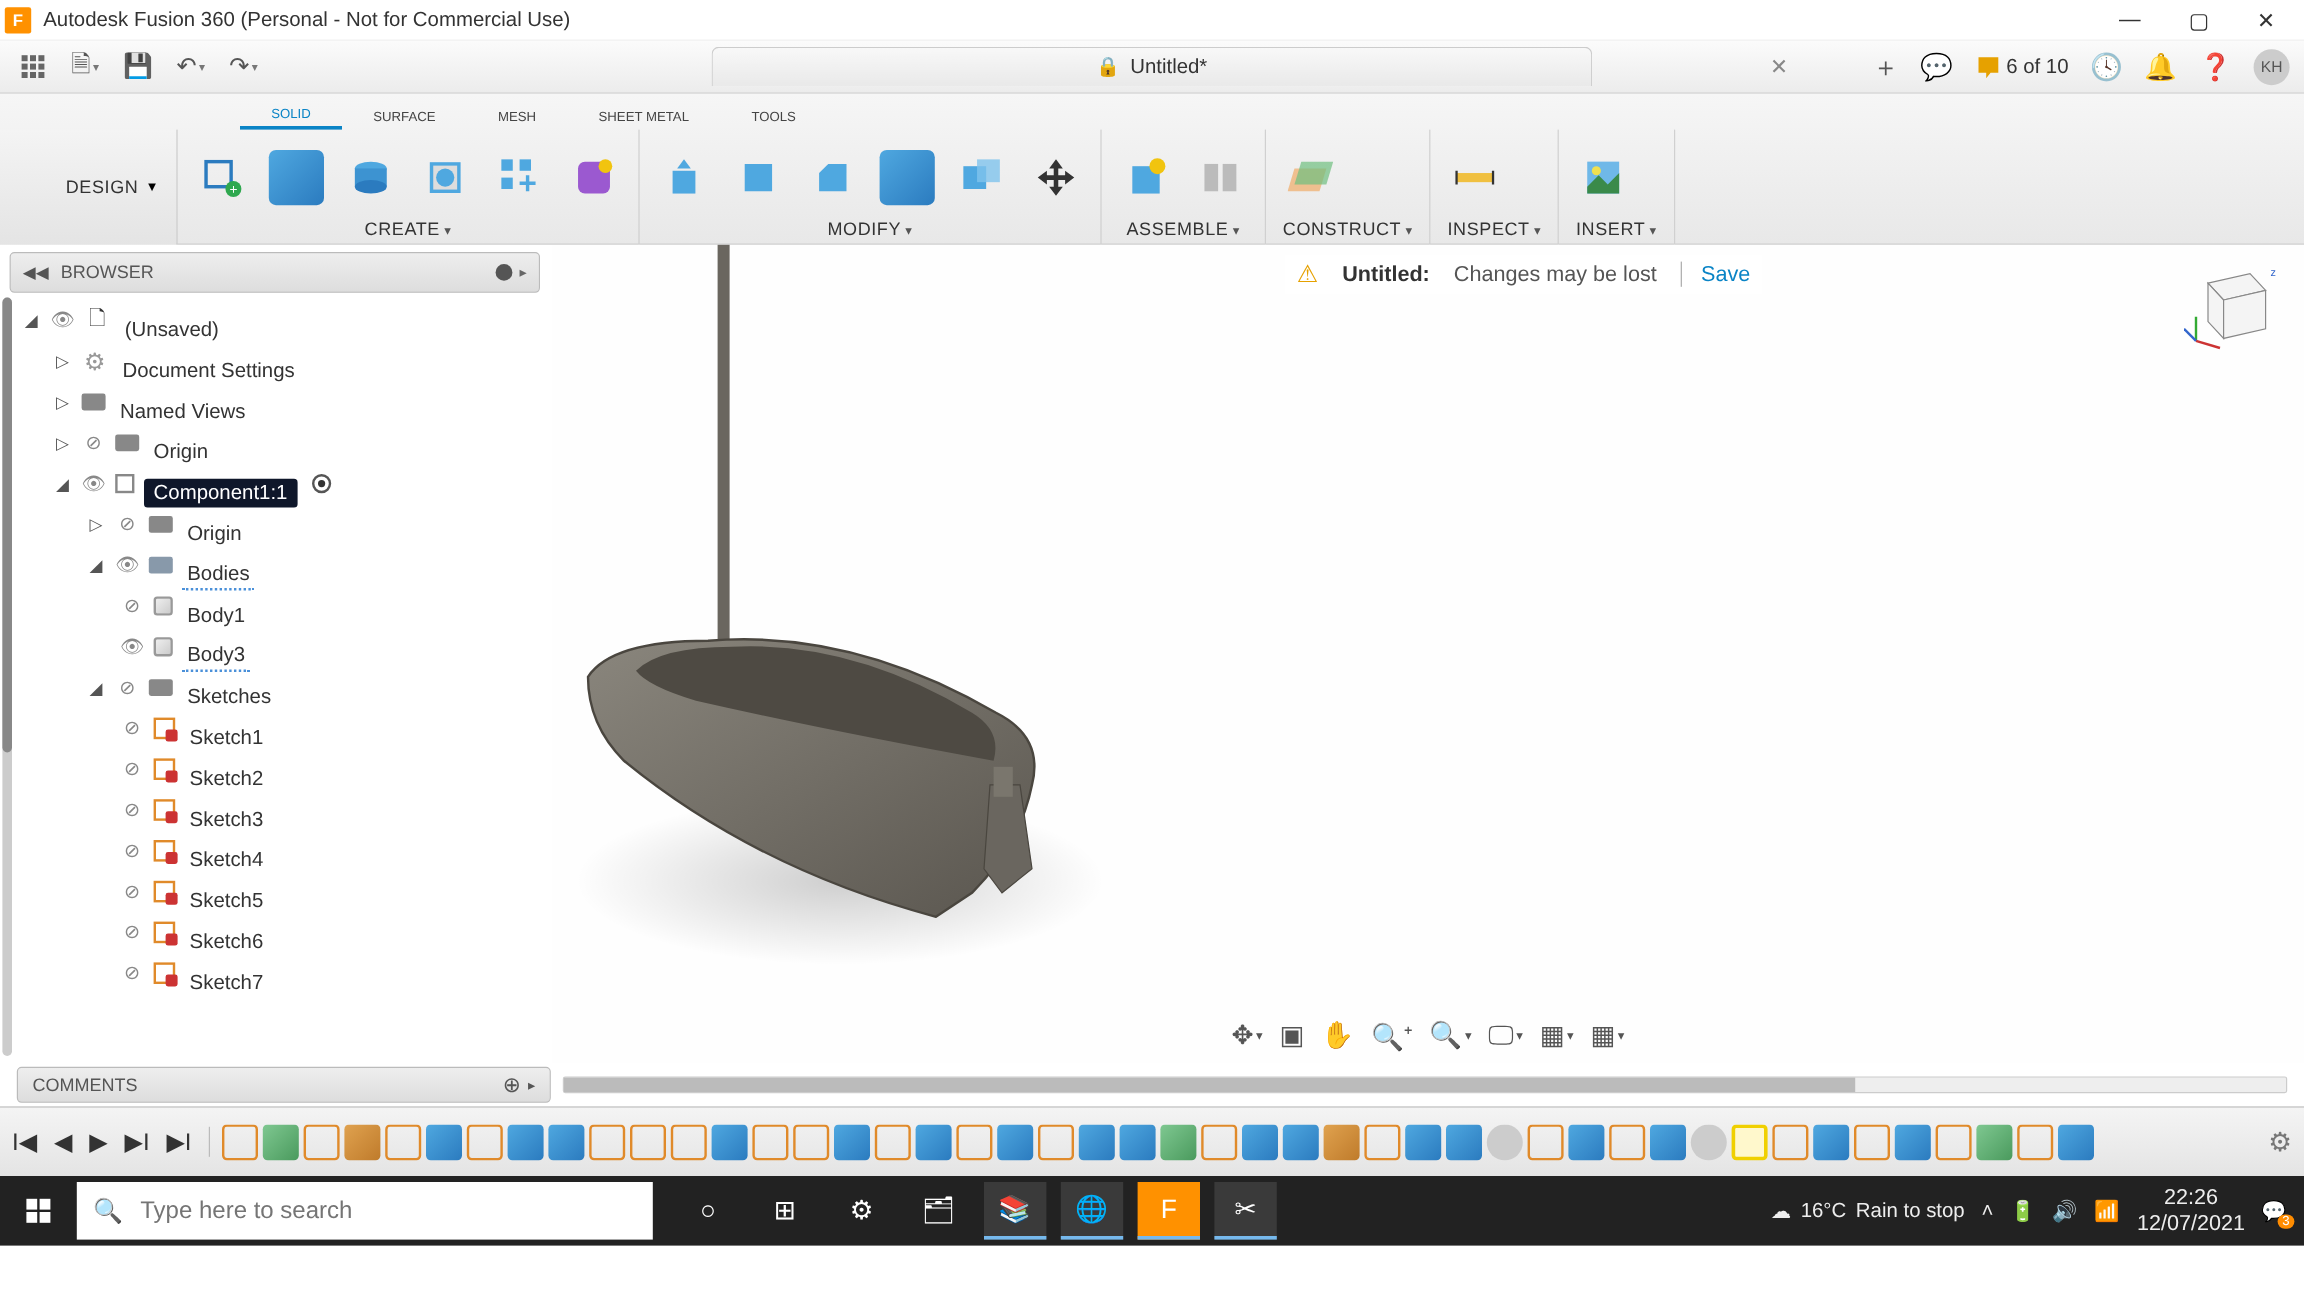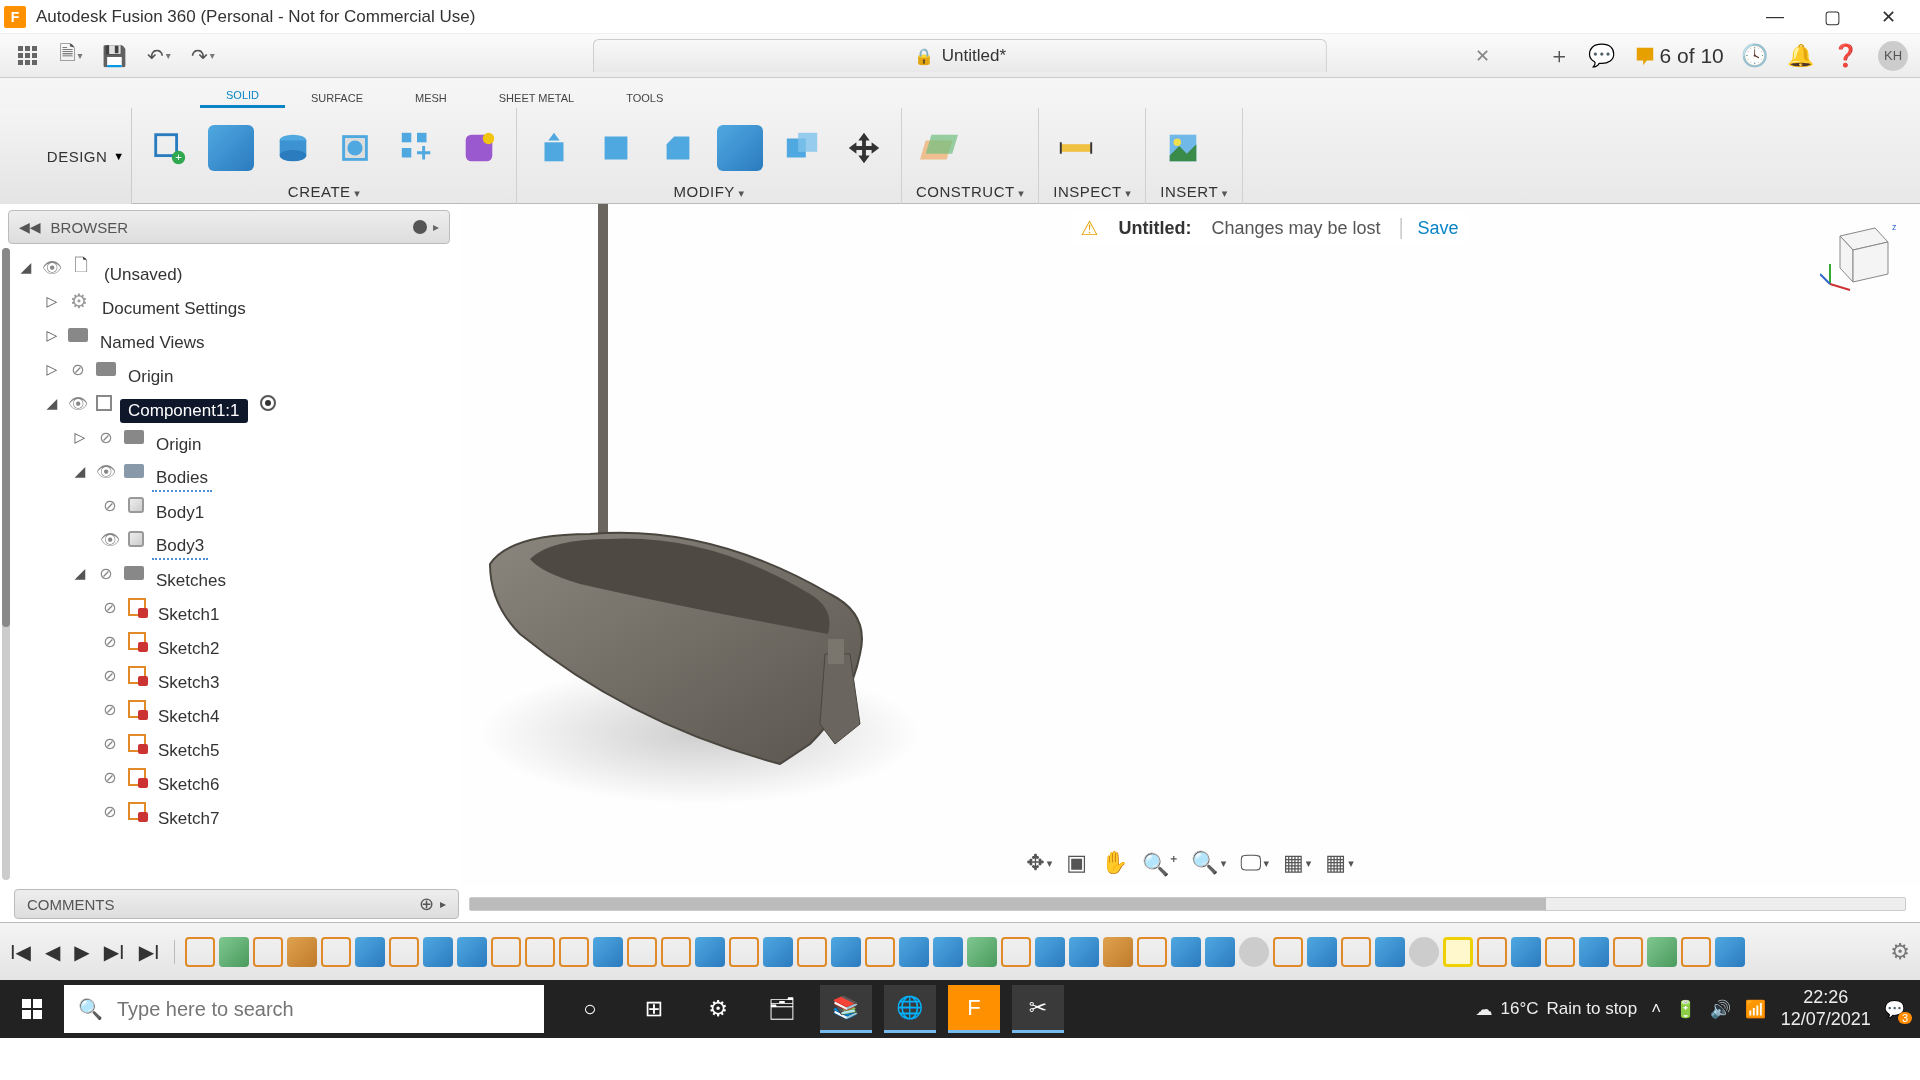--- a/index.html
+++ b/index.html
@@ -14,31 +14,31 @@
 
 
 .quickaccess { height: 44px; background: linear-gradient(#fbfbfb,#ececec); display:flex; align-items:center; padding: 0 12px; position:relative; border-bottom:1px solid #ccc;}
 .quickaccess .qa-btn { width:30px; height:30px; display:flex; align-items:center; justify-content:center; color:#555; margin-right:14px; cursor:pointer; font-size:20px;}
 .quickaccess .qa-btn.small-caret::after{content:"▾"; font-size:10px; margin-left:2px; color:#777;}
 .quickaccess .doc-tab { position:absolute; left:50%; transform:translateX(-50%); display:flex; align-items:center; background: linear-gradient(#f8f8f8,#e9e9e9); border:1px solid #ccc; border-bottom:none; border-radius:6px 6px 0 0; padding:6px 320px 6px 320px; color:#333; font-size:17px;}
 .quickaccess .doc-tab .lock{ margin-right:8px; color:#666; font-size:16px;}
 .quickaccess .doc-close{ position:absolute; right:430px; color:#888; font-size:18px; cursor:pointer;}
 .quickaccess .right { margin-left:auto; display:flex; align-items:center; gap:18px; }
 .quickaccess .right .icon-btn { color:#555; font-size:22px; cursor:pointer;}
-.quickaccess .right .save-chip { display:flex; align-items:center; gap:4px; color:#333; font-size:21px;}
+.quickaccess .right .save-chip { display:flex; align-items:center; gap:4px; color:#333; font-size:17px;}
 .quickaccess .right .save-chip svg{width:22px;height:22px;}
 .quickaccess .right .avatar{ width:30px;height:30px; border-radius:50%; background:#ccc; display:flex; align-items:center; justify-content:center; font-size:13px; color:#555;}
 
 
 .ribbon { background: linear-gradient(#f6f6f6,#e8e8e8); border-bottom:1px solid #bbb;}
 .ribbon-tabs{ display:flex; align-items:flex-end; padding-left:200px; height:30px;}
 .ribbon-tabs .tab{ padding:4px 26px; color:#444; font-size:11px; cursor:pointer;}
 .ribbon-tabs .tab.active{ color:#0a84c6; border-bottom:3px solid #0a84c6; font-weight:500;}
 .ribbon-body{ display:flex; align-items:stretch; height:96px; padding-left:0;}
-.design-box{ width:132px; background:linear-gradient(#f4f4f4,#e4e4e4); display:flex; align-items:center; justify-content:center; border-right:1px solid #ccc;padding-left:40px;}
+.design-box{ width:148px; background:linear-gradient(#f4f4f4,#e4e4e4); display:flex; align-items:center; justify-content:center; border-right:1px solid #ccc;padding-left:40px;}
 .design-box .lbl{ font-size:15px; color:#333; letter-spacing:0.5px; }
 .design-box .caret{ margin-left:6px; font-size:11px;}
 .ribbon-group{ display:flex; flex-direction:column; border-right:1px solid #d0d0d0; padding:6px 14px 2px 14px;}
 .ribbon-group .icons{ display:flex; gap:16px; align-items:center; flex:1;}
 .ribbon-group .grp-label{ text-align:center; font-size:15px; color:#333; padding:2px 0; letter-spacing:0.5px;}
 .ribbon-group .grp-label::after{ content:" ▾"; font-size:11px; color:#555;}
 .tool-ico{ width:46px; height:46px; display:flex; align-items:center; justify-content:center; cursor:pointer;}
 .tool-ico.box{ background:linear-gradient(135deg,#4fa8e0,#2b7bbf); border-radius:6px; }
 .tool-ico.select{ background:linear-gradient(135deg,#2fa84f,#1a7a33); border-radius:6px; border:3px solid #0a84c6;}
 .tool-ico svg{width:38px;height:38px;}
@@ -272,20 +272,37 @@
               <path d="M20 4 L26 12 L22 12 L22 18 L28 18 L28 14 L36 20 L28 26 L28 22 L22 22 L22 28 L26 28 L20 36 L14 28 L18 28 L18 22 L12 22 L12 26 L4 20 L12 14 L12 18 L18 18 L18 12 L14 12 Z" fill="#333"></path>
             </svg>
           </div>
       </div>
       <div class="grp-label">MODIFY</div>
     </div>
     <div class="ribbon-group">
       <div class="icons">
         <div class="tool-ico">
             <svg viewBox="0 0 40 40">
+              <rect x="8" y="10" width="24" height="24" fill="#4fa8e0"></rect>
+              <circle cx="30" cy="10" r="7" fill="#f1c40f"></circle>
+            </svg>
+          </div>
+        <div class="tool-ico">
+            <svg viewBox="0 0 40 40">
+              <rect x="6" y="8" width="12" height="24" fill="#bbb"></rect>
+              <rect x="22" y="8" width="12" height="24" fill="#bbb"></rect>
+            </svg>
+          </div>
+      </div>
+      <div class="grp-label">ASSEMBLE</div>
+    </div>
+    <div class="ribbon-group">
+      <div class="icons">
+        <div class="tool-ico">
+            <svg viewBox="0 0 40 40">
               <path d="M6 12 L34 12 L28 32 L0 32 Z" fill="#f0a050" opacity="0.6"></path>
               <path d="M12 6 L40 6 L34 26 L6 26 Z" fill="#6fbf7f" opacity="0.7"></path>
             </svg>
           </div>
       </div>
       <div class="grp-label">CONSTRUCT</div>
     </div>
     <div class="ribbon-group">
       <div class="icons">
         <div class="tool-ico">

